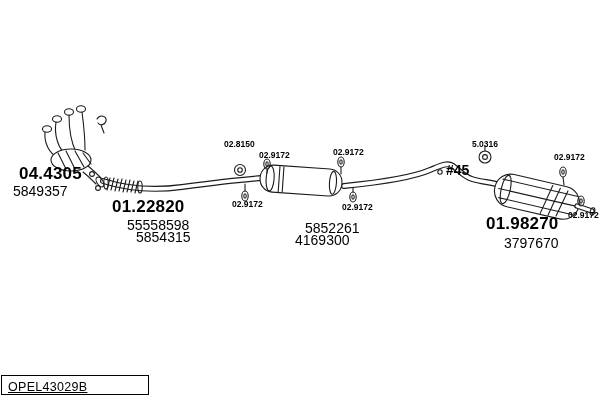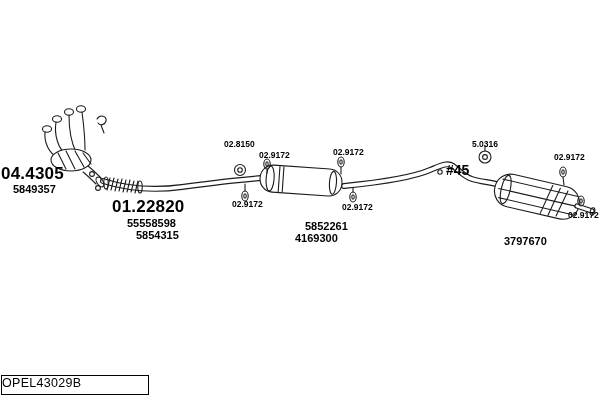--- a/index.html
+++ b/index.html
@@ -3,28 +3,28 @@
 <meta charset="utf-8">
 <style>
   html,body{margin:0;padding:0;background:#fff}
   .stage{
     position:relative;width:600px;height:400px;background:#fff;
     font-family:"Liberation Sans",sans-serif;color:#000;overflow:hidden;
   }
   .stage svg{position:absolute;left:0;top:0}
   .lbl{position:absolute;white-space:nowrap;line-height:1;}
   .big{font-size:17px;font-weight:700;letter-spacing:.2px}
-  .ref{font-size:11px;font-weight:700}
+  .ref{font-size:14px;font-weight:400}
   .small{font-size:8.5px;font-weight:700}
   .note{font-size:14px;font-weight:700}
   .code-box{
     position:absolute;left:1px;top:375px;width:148px;height:20px;
     border:1.5px solid #000;box-sizing:border-box;
-    display:flex;align-items:flex-start;
-    font-size:12.5px;letter-spacing:.3px;background:#fff;
+    display:flex;align-items:flex-end;padding-left:6px;
+    font-size:12.5px;letter-spacing:.3px;background:#fff;text-decoration:underline;
   }
 </style>
 </head>
 <body>
 
 <div class="stage">
 
   <svg width="600" height="400" viewBox="0 0 600 400">
     <g fill="none" stroke="#1c1c1c" stroke-width="1.1" stroke-linecap="round" stroke-linejoin="round">
 
@@ -126,41 +126,42 @@
           <ellipse cx="563" cy="172" rx="1.2" ry="2.2"></ellipse>
         <line x1="563" y1="177" x2="564" y2="185"></line>
       </g>
       <g>
         <ellipse cx="581" cy="201" rx="3.2" ry="5"></ellipse>
           <ellipse cx="581" cy="201" rx="1.2" ry="2.2"></ellipse>
       </g>
     </g>
   </svg>
 
-  <div class="lbl big" style="left:1px;top:165px">04.4305</div>
+  <div class="lbl big" style="left:19px;top:165px">04.4305</div>
   <div class="lbl ref" style="left:13px;top:184px">5849357</div>
 
   <div class="lbl big" style="left:112px;top:198px">01.22820</div>
   <div class="lbl ref" style="left:127px;top:218px">55558598</div>
   <div class="lbl ref" style="left:136px;top:230px">5854315</div>
 
   <div class="lbl small" style="left:224px;top:140px">02.8150</div>
   <div class="lbl small" style="left:259px;top:151px">02.9172</div>
   <div class="lbl small" style="left:333px;top:148px">02.9172</div>
   <div class="lbl small" style="left:232px;top:200px">02.9172</div>
 
   <div class="lbl ref" style="left:305px;top:221px">5852261</div>
   <div class="lbl ref" style="left:295px;top:233px">4169300</div>
 
   <div class="lbl small" style="left:342px;top:203px">02.9172</div>
 
   <div class="lbl note" style="left:446px;top:163px">#45</div>
   <div class="lbl small" style="left:472px;top:140px">5.0316</div>
   <div class="lbl small" style="left:554px;top:153px">02.9172</div>
 
+  <div class="lbl big" style="left:486px;top:215px">01.98270</div>
   <div class="lbl ref" style="left:504px;top:236px">3797670</div>
   <div class="lbl small" style="left:568px;top:211px">02.9172</div>
 
   <div class="code-box">
     <span>OPEL43029B</span>
   </div>
 
 </div>
 
 </body></html>

